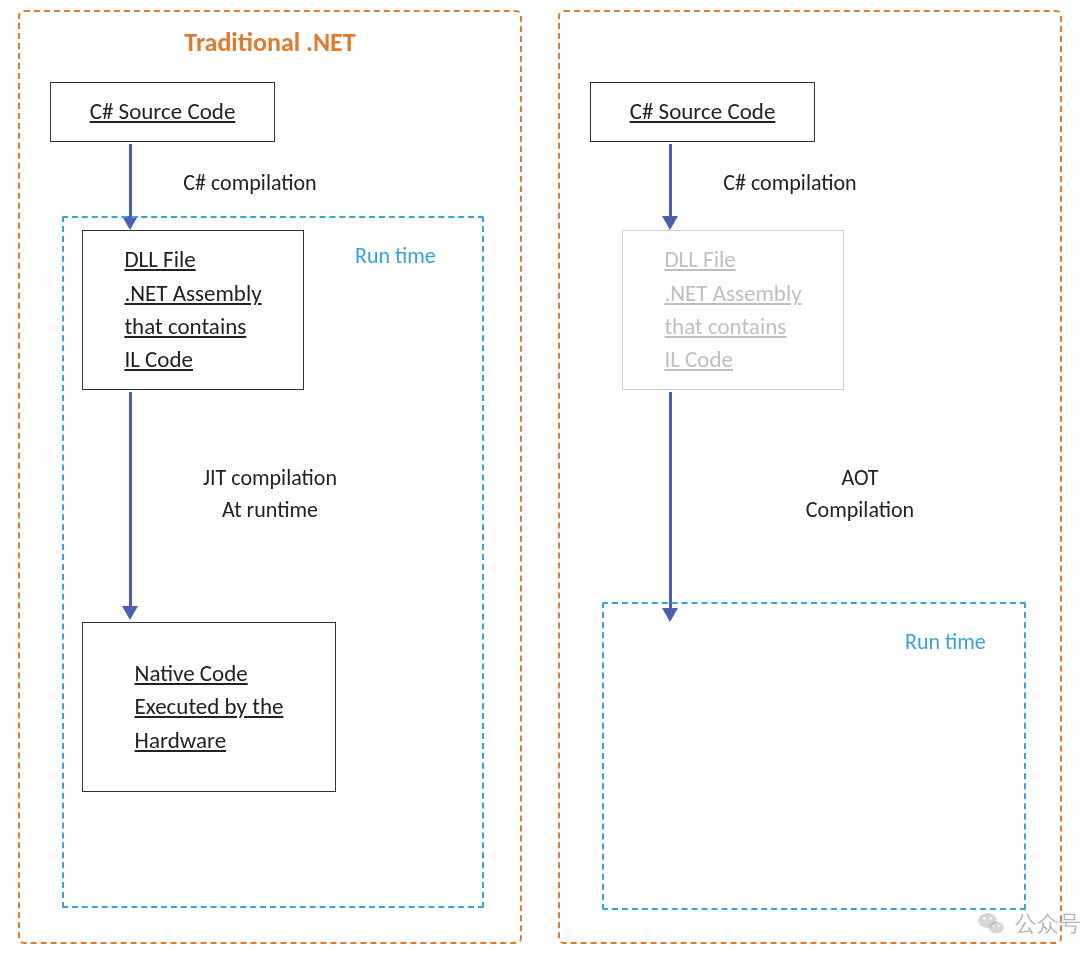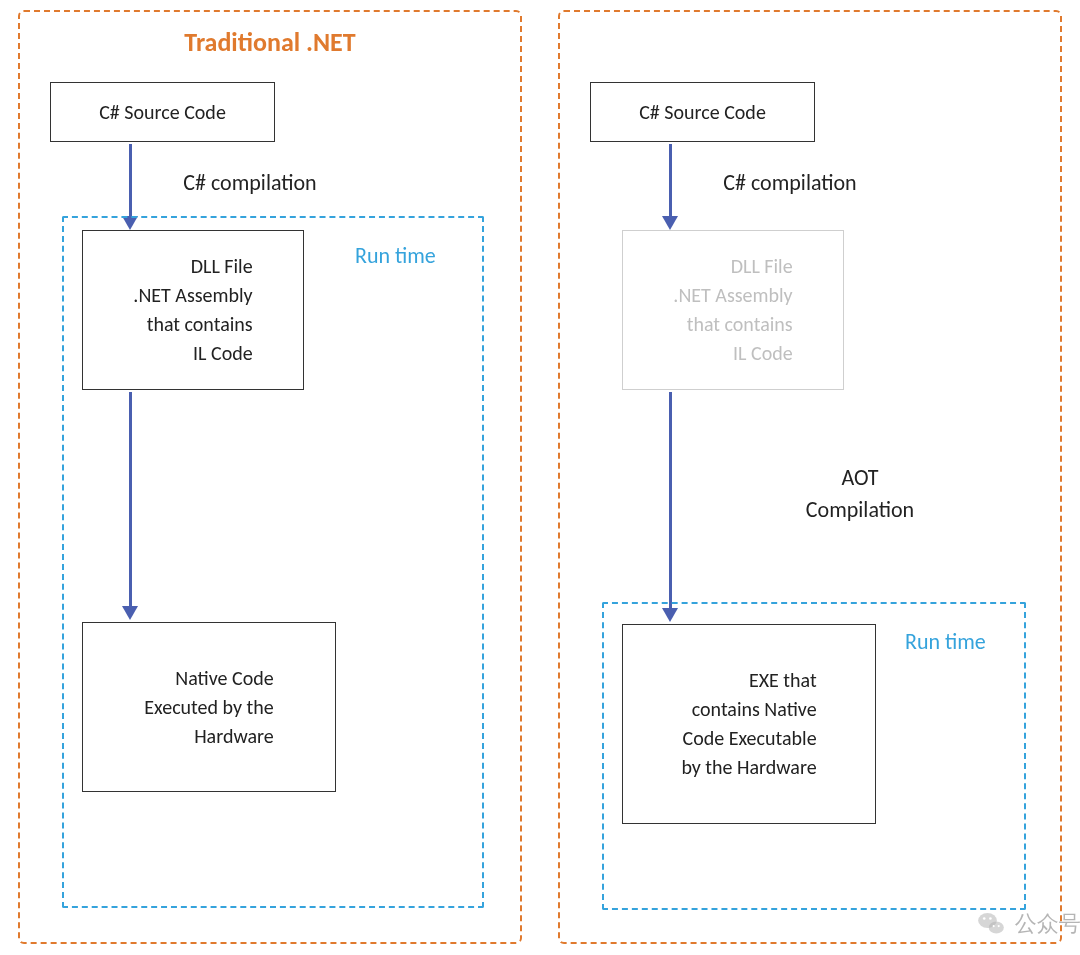--- a/index.html
+++ b/index.html
@@ -34,29 +34,30 @@
     text-align: center;
     font-size: 26px;
     font-weight: 700;
     color: #e07a2e;
   }
   
   .box {
     position: absolute;
     border: 1.5px solid #333333;
     background: #ffffff;
-    text-align: right;
+    text-align: left;
     display: flex;
     align-items: center;
     justify-content: center;
     padding: 6px 10px;
     box-sizing: border-box;
-    font-size: 20px;
+    font-size: 23px;
     line-height: 1.45;
     color: #222222;
+    text-decoration: underline;
   }
   .box.faded {
     border-color: #cfcfcf;
     color: #bfbfbf;
   }
   
   .runtime {
     position: absolute;
     border: 2px dashed #35a3dc;
     border-radius: 2px;
@@ -137,20 +138,22 @@
 
     <div class="box" style="left:62px; top:218px; width:222px; height:160px; white-space:pre-line;">DLL File
 .NET Assembly
 that contains
 IL Code</div>
 
     <div class="arrow" style="left:110px; top:380px; height:228px;">
       <div class="shaft" style="height:214px;"></div>
       <div class="head" style="top:214px;"></div>
     </div>
+    <div class="label" style="left:140px; top:450px; width:220px; white-space:pre-line;">JIT compilation
+At runtime</div>
 
     <div class="box" style="left:62px; top:610px; width:254px; height:170px; white-space:pre-line;">Native Code
 Executed by the
 Hardware</div>
   </div>
 
   <div class="panel" style="left:558px; top:10px; width:500px; height:930px;">
 
     <div class="box" style="left:30px; top:70px; width:225px; height:60px;">C# Source Code</div>
 
@@ -168,24 +171,20 @@
     <div class="arrow" style="left:110px; top:380px; height:230px;">
       <div class="shaft" style="height:216px;"></div>
       <div class="head" style="top:216px;"></div>
     </div>
     <div class="label" style="left:200px; top:450px; width:200px; white-space:pre-line;">AOT
 Compilation</div>
 
     <div class="runtime" style="left:42px; top:590px; width:420px; height:304px;"></div>
     <div class="runtime-label" style="left:345px; top:598px;">Run time</div>
 
-    <div class="box" style="left:62px; top:612px; width:254px; height:200px; white-space:pre-line;">EXE that
-contains Native
-Code Executable
-by the Hardware</div>
   </div>
 
   <div class="watermark">
     <svg class="wm-icon" viewBox="0 0 24 24">
       <ellipse cx="9" cy="9" rx="8" ry="6.5" fill="currentColor"></ellipse>
       <ellipse cx="16.5" cy="15" rx="6.5" ry="5.2" fill="currentColor"></ellipse>
       <circle cx="6.2" cy="7.3" r="1.1" fill="#fff"></circle>
       <circle cx="11.5" cy="7.3" r="1.1" fill="#fff"></circle>
       <circle cx="14.3" cy="13.8" r="0.9" fill="#fff"></circle>
       <circle cx="18.6" cy="13.8" r="0.9" fill="#fff"></circle>

